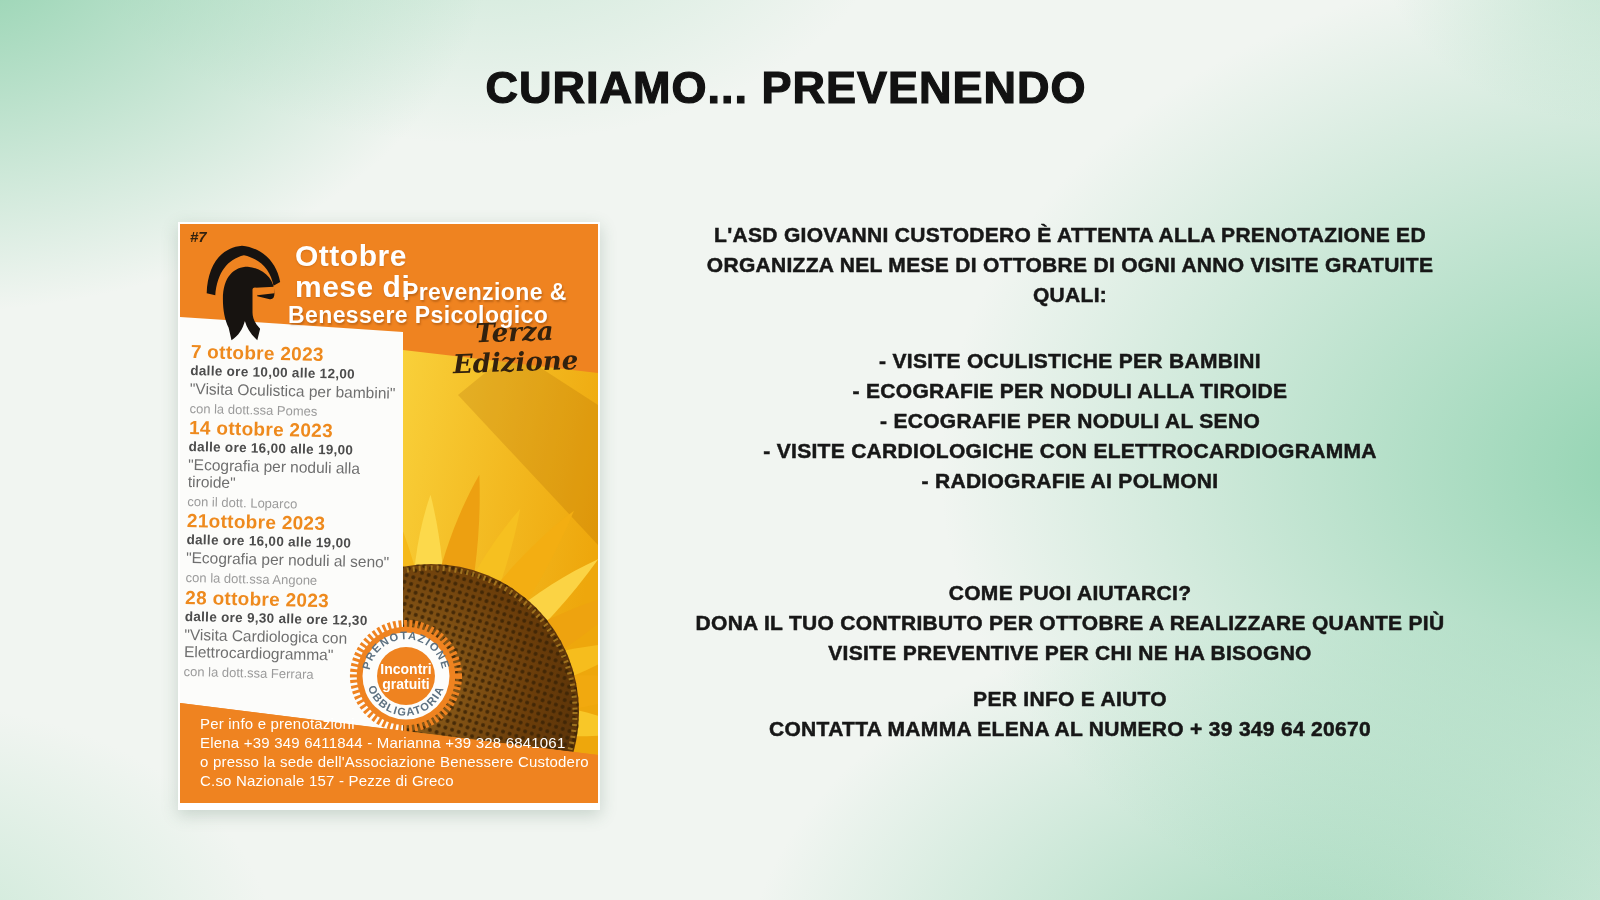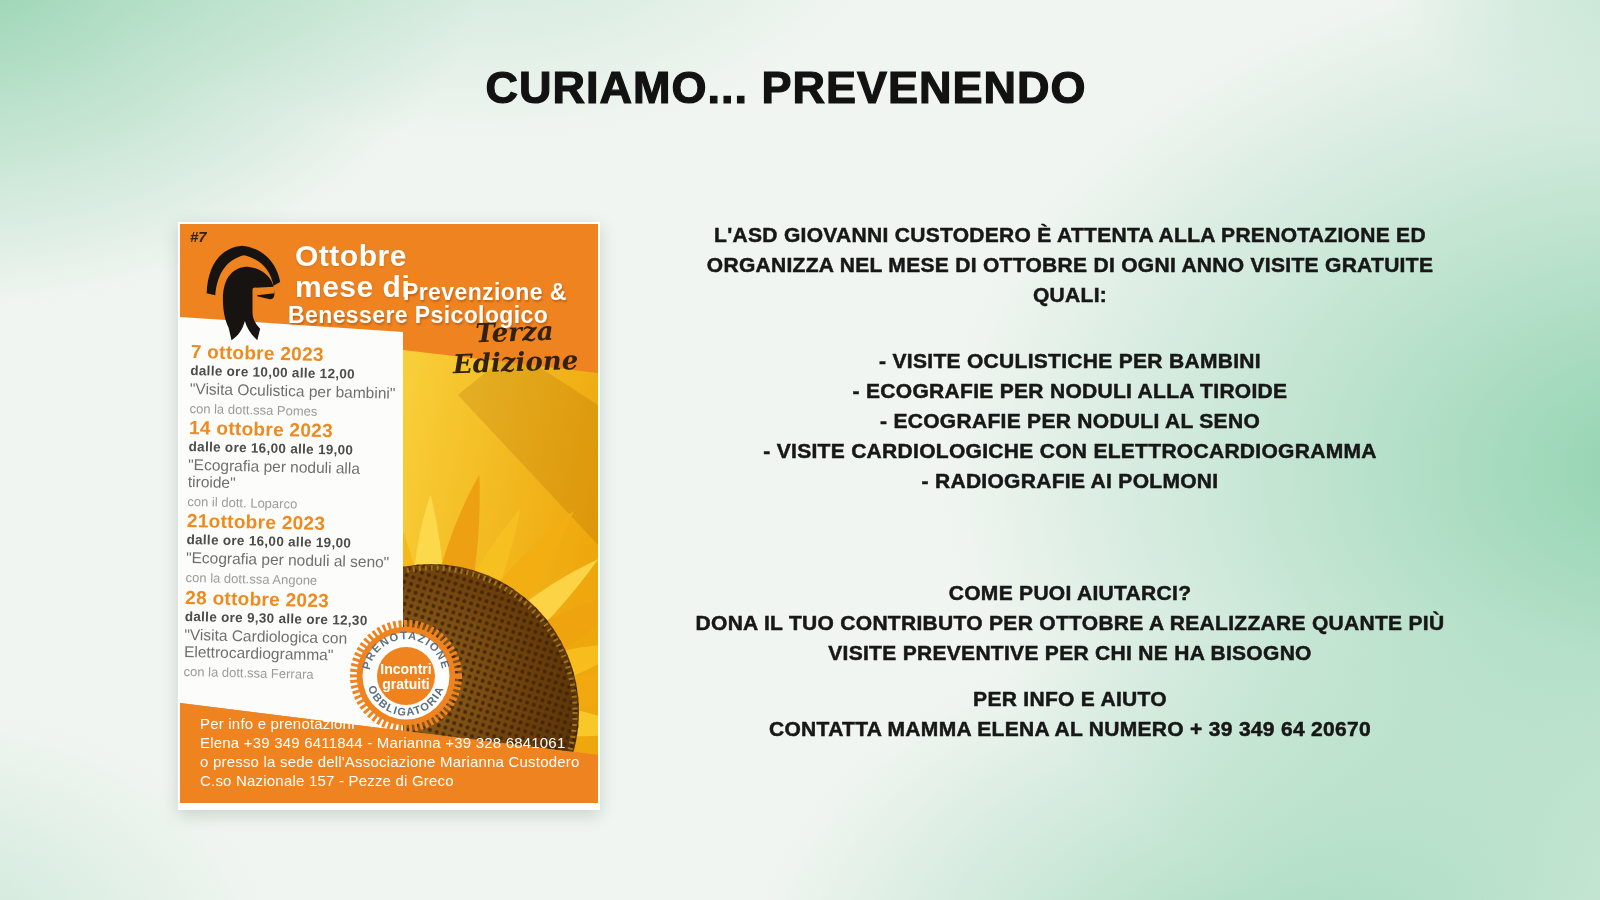--- a/index.html
+++ b/index.html
@@ -213,19 +213,19 @@
           <textPath href="#arcBot" startOffset="50%" text-anchor="middle">OBBLIGATORIA</textPath>
         </text>
         <text x="60" y="58" text-anchor="middle" font-size="14.5" font-weight="bold" fill="#ffffff">Incontri</text>
         <text x="60" y="73" text-anchor="middle" font-size="14.5" font-weight="bold" fill="#ffffff">gratuiti</text>
       </svg>
 
       <div class="poster-footer"></div>
       <div class="poster-footer-text">
         <div>Per info e prenotazioni</div>
         <div>Elena +39 349 6411844 - Marianna +39 328 6841061</div>
-        <div>o presso la sede dell'Associazione Marianna Custodero</div>
+        <div>o presso la sede dell'Associazione Benessere Custodero</div>
         <div>C.so Nazionale 157 - Pezze di Greco</div>
       </div>
 
     </div>
   </div>
 </div>
 
 </body></html>

